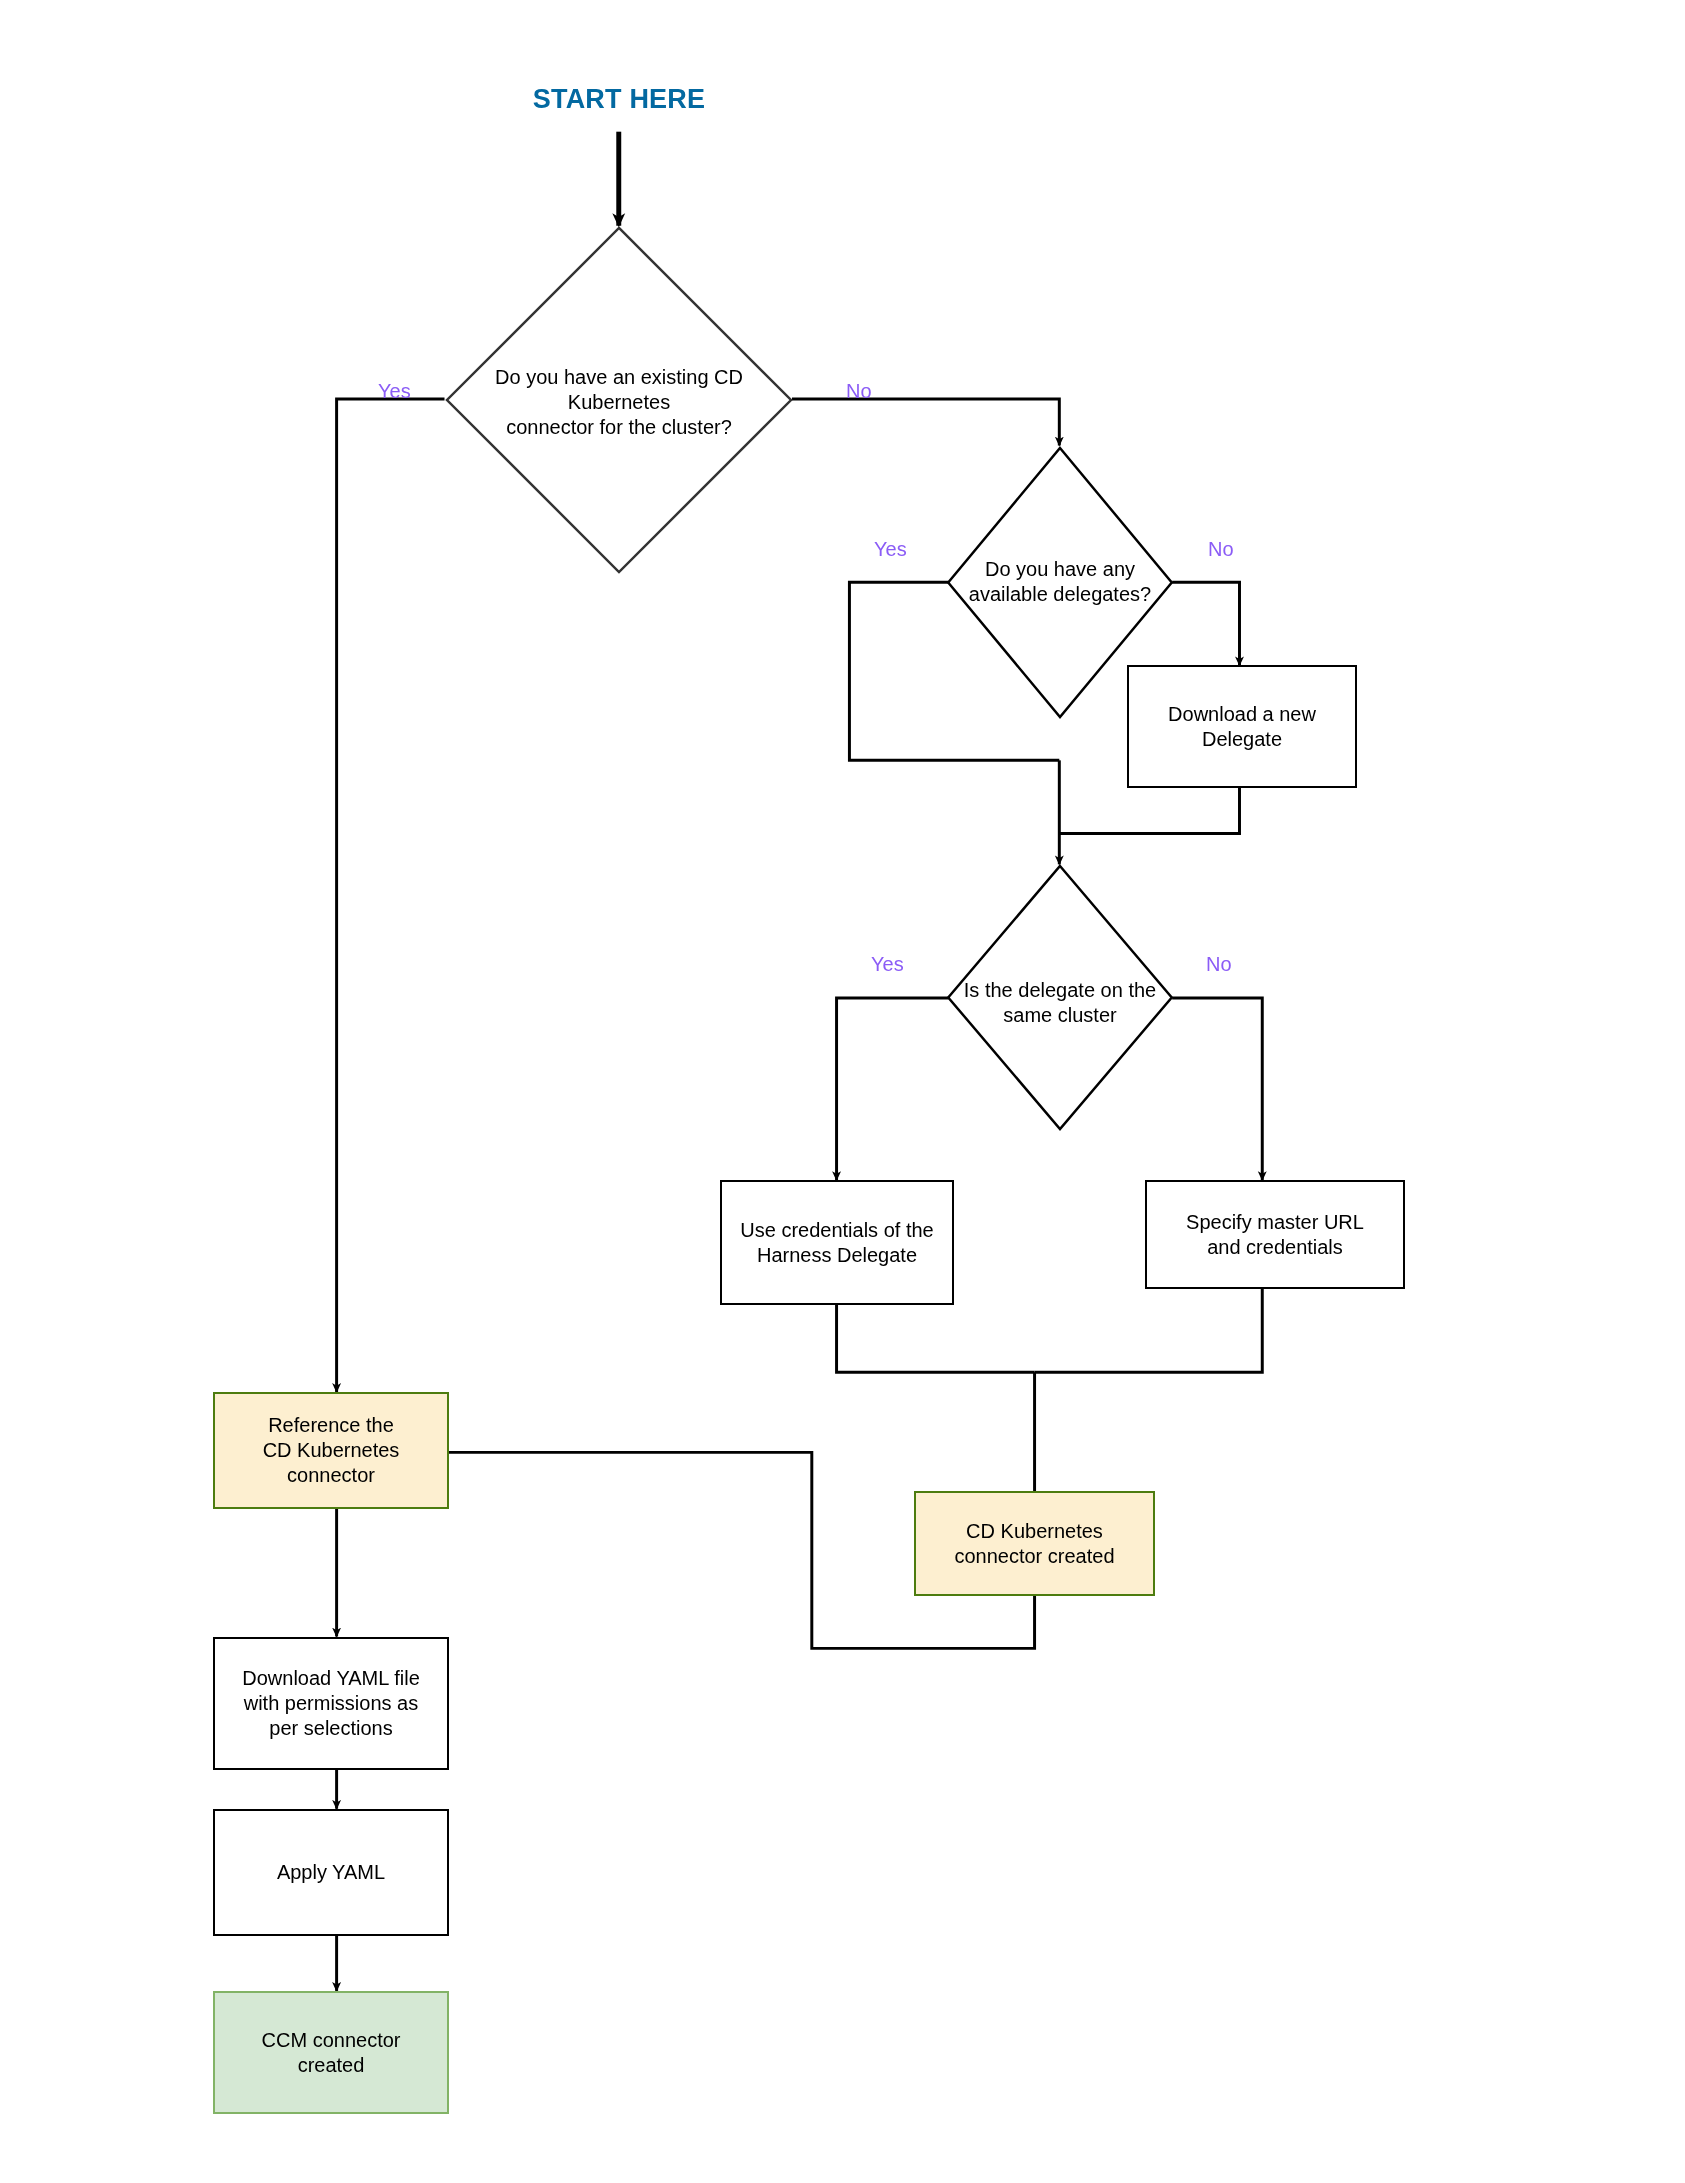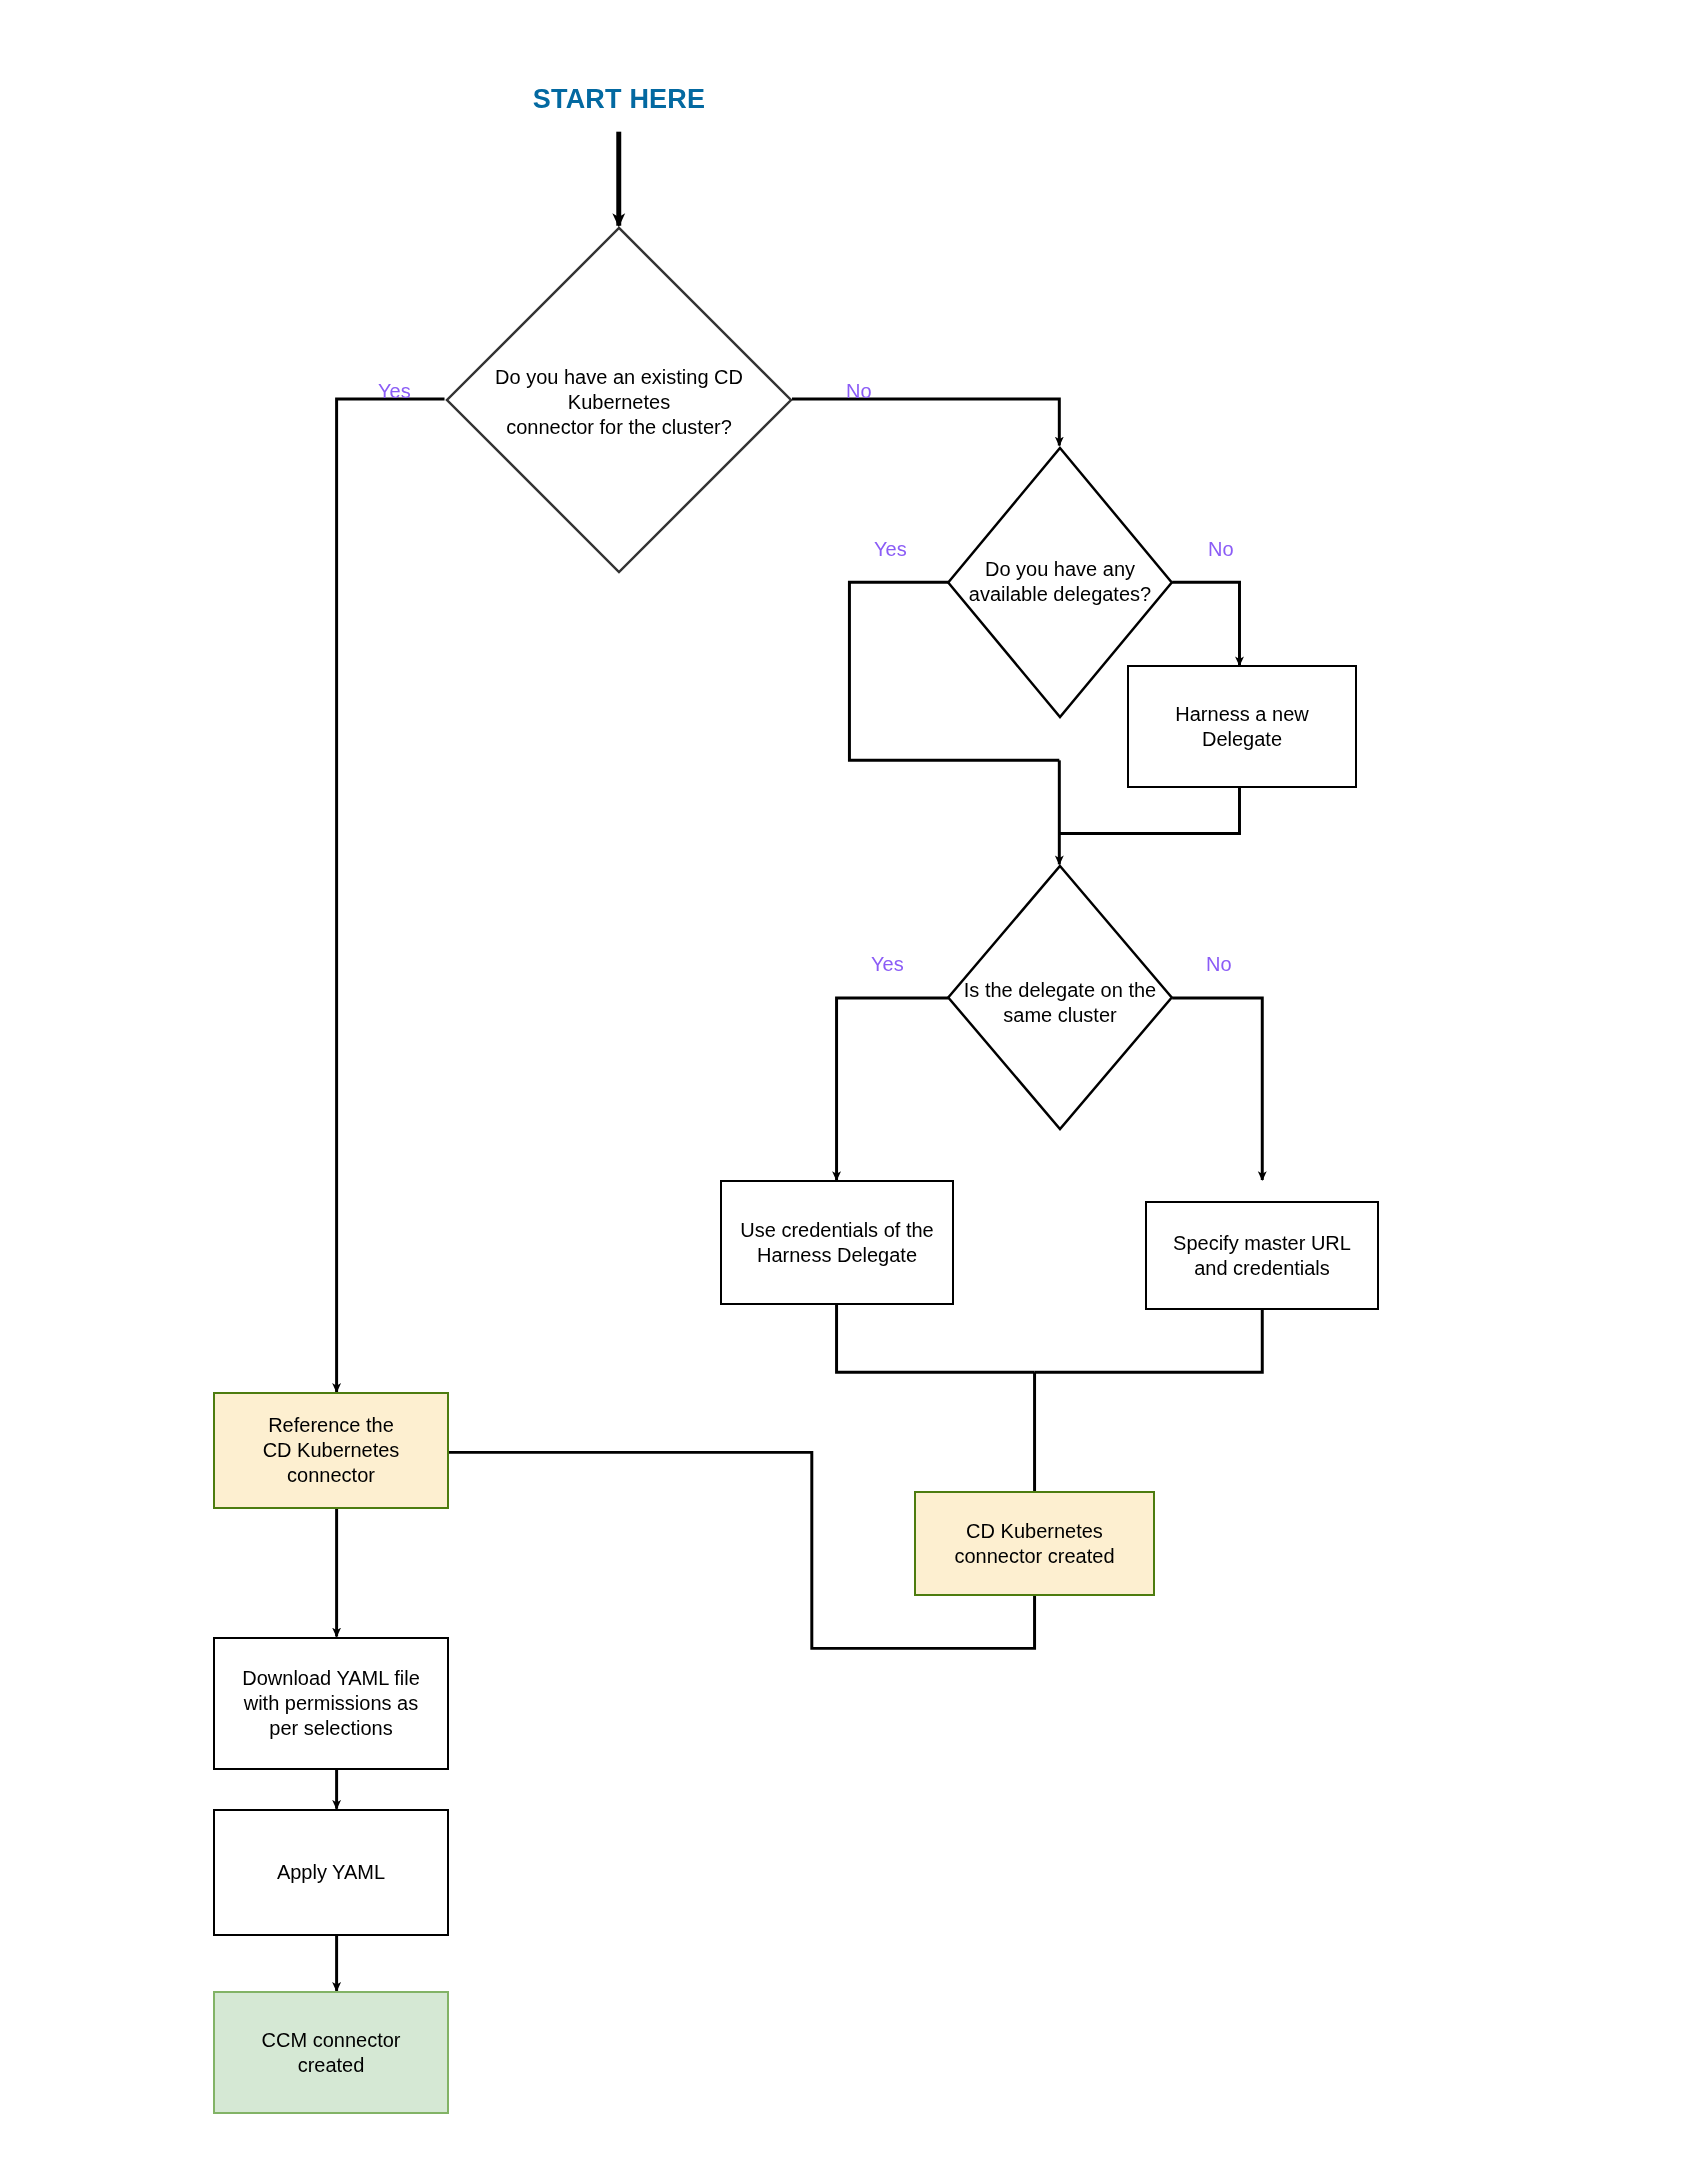--- a/index.html
+++ b/index.html
@@ -168,21 +168,21 @@
       <div>Do you have any</div>
       <div>available delegates?</div>
     </div>
   </div>
 
   <div class="edge-label" style="left:874px; top:538px;">Yes</div>
   <div class="edge-label" style="left:1208px; top:538px;">No</div>
 
   <div class="node" style="left:1127px; top:665px; width:230px; height:123px;">
     <div>
-      <div>Harness a new</div>
+      <div>Download a new</div>
       <div>Delegate</div>
     </div>
   </div>
 
   <div class="diamond" style="left:946px; top:864px; width:228px; height:267px;">
     <svg class="shape" viewBox="0 0 230 270" xmlns="http://www.w3.org/2000/svg">
       <polygon points="115,2 228,135 115,268 2,135" fill="#ffffff" stroke="#000000" stroke-width="2.5"></polygon>
     </svg>
     <div class="dlabel" style="top:114px;">
       <div>Is the delegate on the</div>
@@ -193,21 +193,21 @@
   <div class="edge-label" style="left:871px; top:953px;">Yes</div>
   <div class="edge-label" style="left:1206px; top:953px;">No</div>
 
   <div class="node" style="left:720px; top:1180px; width:234px; height:125px;">
     <div>
       <div>Use credentials of the</div>
       <div>Harness Delegate</div>
     </div>
   </div>
 
-  <div class="node" style="left:1145px; top:1180px; width:234px; height:109px;margin-top:21px;">
+  <div class="node" style="left:1145px; top:1180px; width:260px; height:109px;">
     <div>
       <div>Specify master URL</div>
       <div>and credentials</div>
     </div>
   </div>
 
   <div class="node accent-orange" style="left:213px; top:1392px; width:236px; height:117px;">
     <div>
       <div>Reference the</div>
       <div>CD Kubernetes</div>

